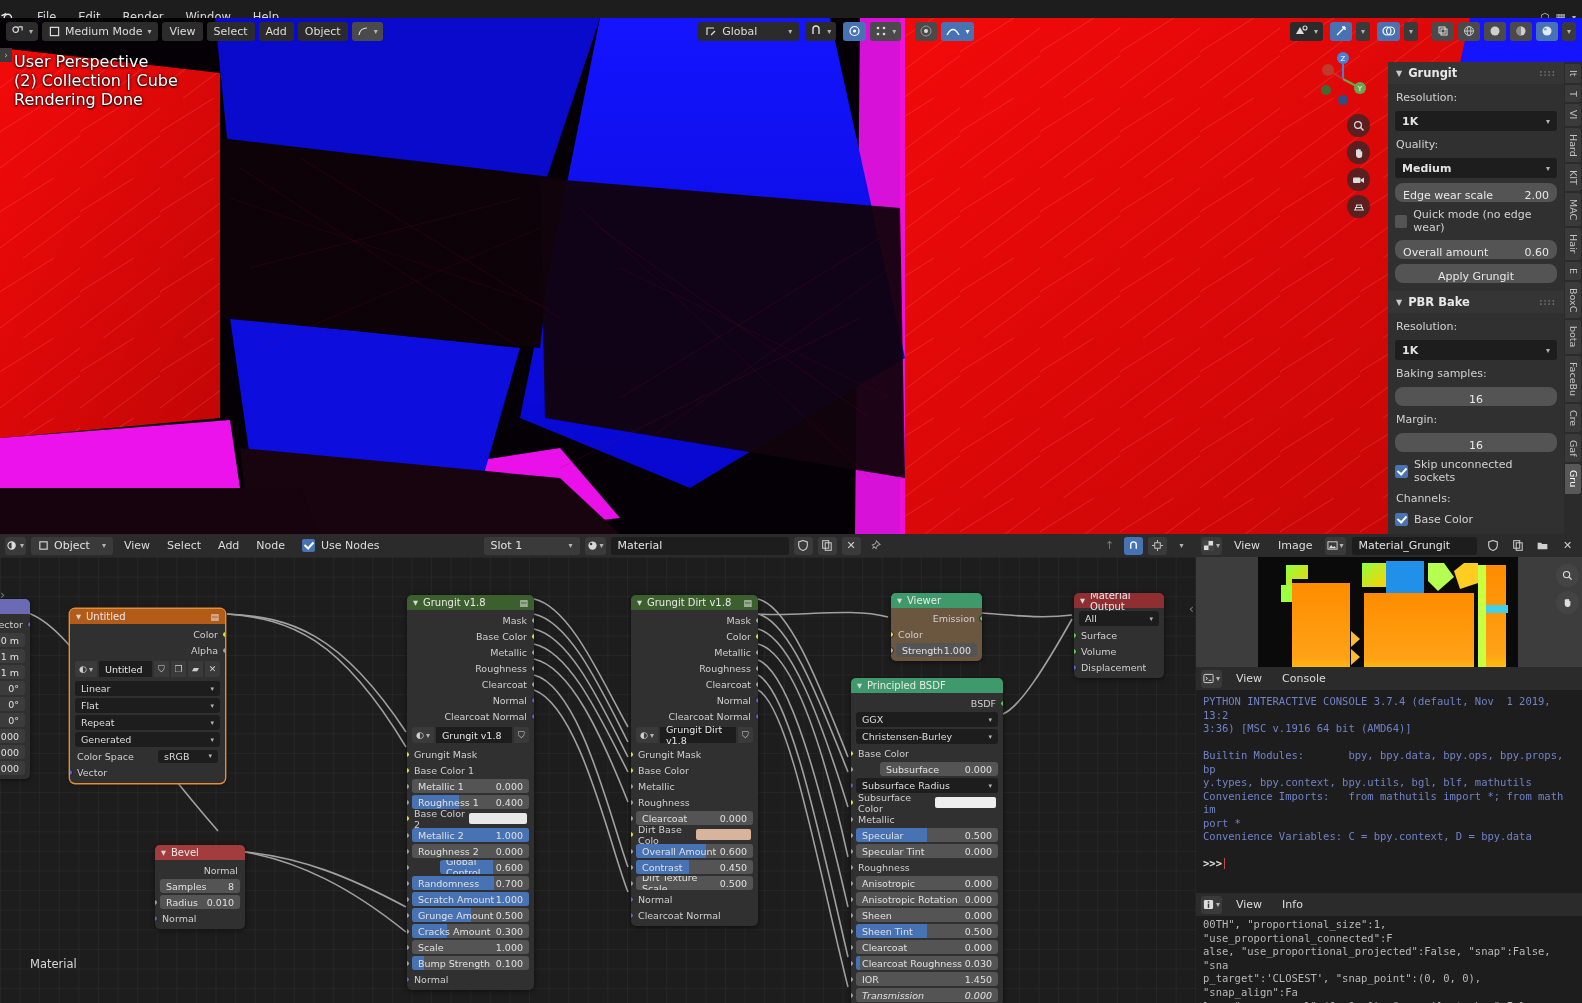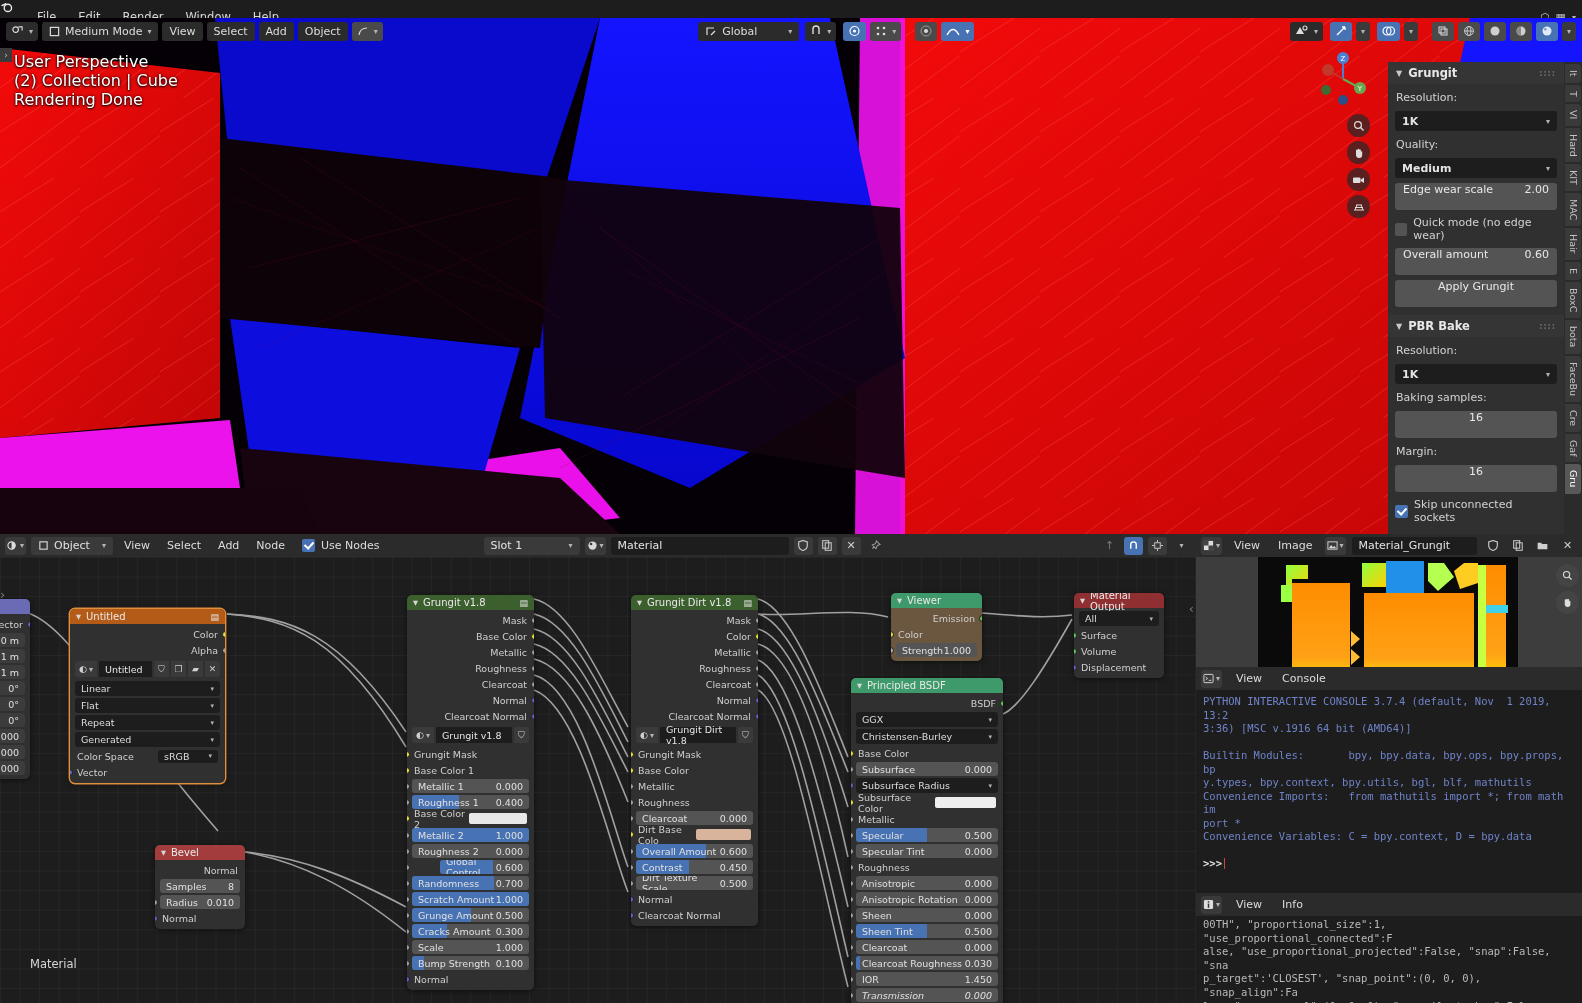--- a/index.html
+++ b/index.html
@@ -9,21 +9,21 @@
     font-family: "DejaVu Sans", sans-serif;
     font-size: 11px;
     color: #e5e5e5;
     overflow: hidden;
   }
   #app { position: relative; width: 1582px; height: 1003px; }
 
   
   #topbar {
     position: absolute; left: 0; top: 0; width: 1582px; height: 34px;
-    background: #1d1d1d; display: flex; 
+    background: #1d1d1d; display: flex; align-items: center;
   }
   .blender-logo { width: 26px; text-align: center; color: #e8751a; font-size: 13px; line-height: 1; }
   .topmenu { display: flex; align-items: center; gap: 0; }
   .topmenu .mi { padding: 2px 11px; color: #d8d8d8; font-size: 11.5px; }
   .wstabs { display: flex; align-items: flex-end; height: 18px; margin-left: 12px; }
   .wstab { padding: 3px 12px 4px 12px; color: #8d8d8d; font-size: 11.5px; height: 18px;
            line-height: 12px; border-radius: 3px 3px 0 0; }
   .wstab.active { background: #303030; color: #ffffff; }
   .wstab.plus { color: #9a9a9a; padding: 3px 9px; }
   #topbar-right { margin-left: auto; display: flex; align-items: center; gap: 6px; padding-right: 6px; }
@@ -77,21 +77,21 @@
   .pnl-head .tri { font-size: 8px; color: #c9c9c9; }
   .pnl-head .dots { margin-left: auto; color: #6e6e6e; letter-spacing: 1px; font-size: 8px; }
   .pnl-body { padding: 5px 7px 8px 7px; display: flex; flex-direction: column; gap: 5px; }
   .plabel { font-size: 11px; color: #d2d2d2; padding: 2px 1px; }
   .pselect {
     height: 20px; background: #1d1d1d; border-radius: 3px; display: flex; align-items: center;
     padding: 0 7px; font-size: 11px; color: #e3e3e3; font-weight: bold;
   }
   .pselect .chev { margin-left: auto; }
   .pbtn {
-    height: 27px; background: #545454; border-radius: 3px; display: flex; align-items: flex-start;
+    height: 19px; background: #545454; border-radius: 8px; display: flex; align-items: flex-end;
     padding: 0 8px; font-size: 11px; color: #e8e8e8;
   }
   .pbtn .v { margin-left: auto; }
   .pbtn.center { justify-content: center; }
   .pcheck { display: flex; align-items: center; gap: 6px; font-size: 11px; color: #d2d2d2; padding: 1px 0; }
   .cbox { width: 13px; height: 13px; border-radius: 2px; background: #545454; }
   .cbox.on { background: #4772b3; position: relative; }
   .cbox.on::after {
     content: ""; position: absolute; left: 4px; top: 1px; width: 4px; height: 7px;
     border: solid #fff; border-width: 0 2px 2px 0; transform: rotate(42deg);
@@ -986,21 +986,21 @@
                 <span class="chev">▾</span>
               </div>
               <div class="nselect">
                 <span>Christensen-Burley</span>
                 <span class="chev">▾</span>
               </div>
               <div class="nrow">
                 <span class="sock l yellow"></span>
                 <span>Base Color</span>
               </div>
-              <div style="position:relative;">
+              <div style="position:relative;padding-left:24px;">
                 <span class="sock l gray"></span>
                 <div class="nprop">
                   <span class="nm">Subsurface</span>
                   <span class="vl">0.000</span>
                 </div>
               </div>
               <div style="position:relative;">
                 <span class="sock l blue"></span>
                 <div class="nselect">
                   <span>Subsurface Radius</span>

